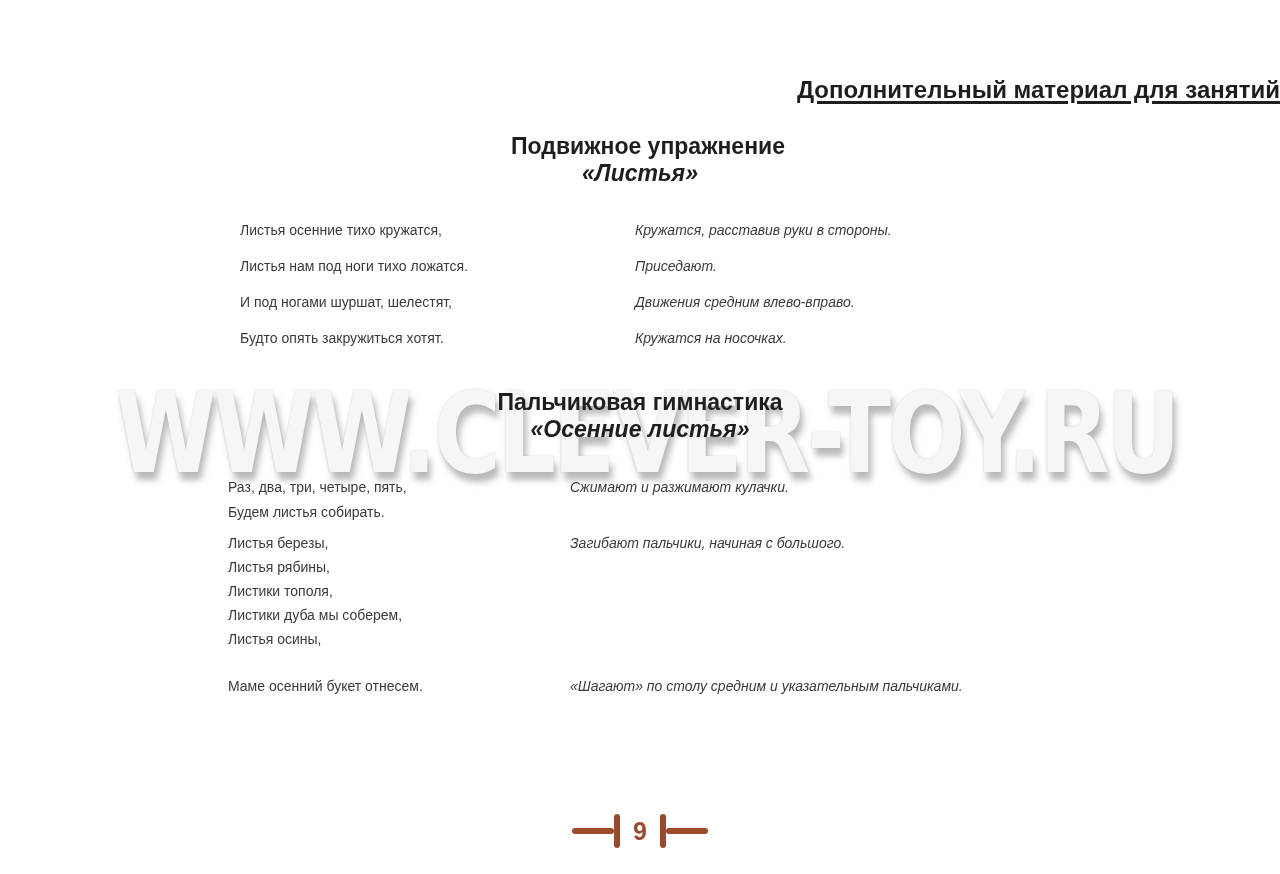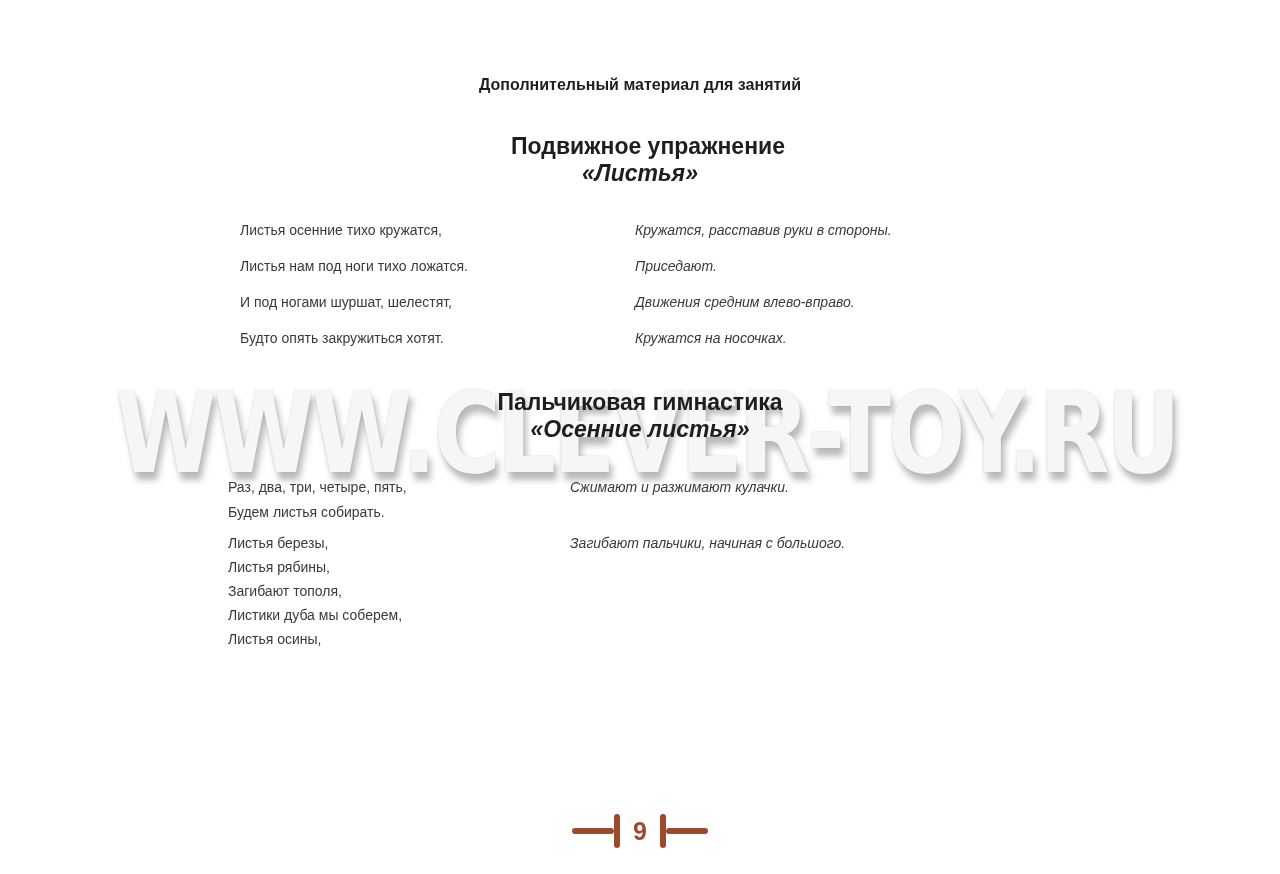--- a/index.html
+++ b/index.html
@@ -42,24 +42,25 @@
   }
 
   
   main { position: absolute; inset: 0; z-index: 2; }
 
   #title {
     position: absolute;
     top: 76px;
     left: 0;
     width: 100%;
-    text-align: center;
-    font-size: 16px;
+    text-align: right;
+    font-size: 24px;
     font-weight: bold;
     color: var(--heading);
+    text-decoration: underline;
     text-decoration-thickness: 2.5px;
     text-underline-offset: 3px;
   }
 
   .sec-head, .sec-sub {
     position: absolute;
     left: 0;
     width: 100%;
     text-align: center;
     font-size: 23px;
@@ -170,25 +171,31 @@
         <div class="cell left">
           <div class="line">Раз, два, три, четыре, пять,</div>
           <div class="line">Будем листья собирать.</div>
         </div>
         <div class="cell right">Сжимают и разжимают кулачки.</div>
       </div>
       <div class="row">
         <div class="cell left">
           <div class="line">Листья березы,</div>
           <div class="line">Листья рябины,</div>
-          <div class="line">Загибают тополя,</div>
+          <div class="line">Листики тополя,</div>
           <div class="line">Листики дуба мы соберем,</div>
           <div class="line">Листья осины,</div>
         </div>
         <div class="cell right">Загибают пальчики, начиная с большого.</div>
+      </div>
+      <div class="row">
+        <div class="cell left">
+          <div class="line">Маме осенний букет отнесем.</div>
+        </div>
+        <div class="cell right">«Шагают» по столу средним и указательным пальчиками.</div>
       </div>
     </div>
 
   <footer id="footer">
     <span class="mark">
       <span class="hline"></span>
         <span class="vbar"></span>
     </span>
     <span class="pagenum">9</span>
     <span class="mark">

